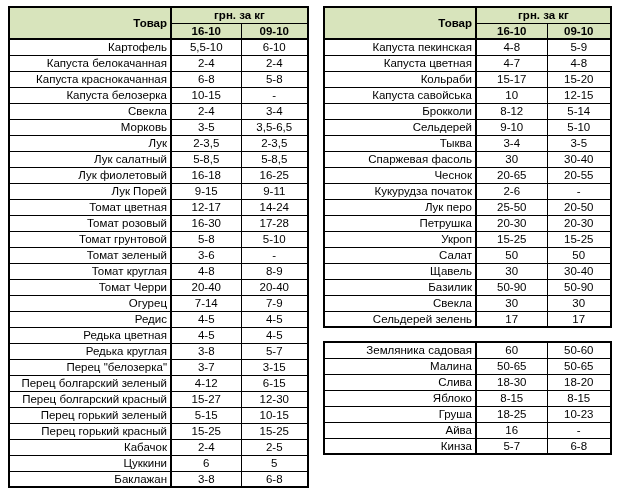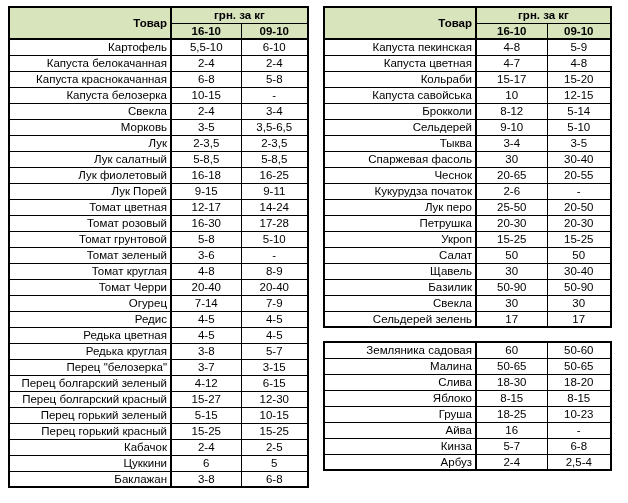--- a/index.html
+++ b/index.html
@@ -346,21 +346,16 @@
         <tr>
           <td class="name">Айва</td>
           <td class="c">16</td>
           <td class="c">-</td>
         </tr>
         <tr>
           <td class="name">Кинза</td>
           <td class="c">5-7</td>
           <td class="c">6-8</td>
         </tr>
-        <tr>
-          <td class="name">Арбуз</td>
-          <td class="c">2-4</td>
-          <td class="c">2,5-4</td>
-        </tr>
       </tbody>
   </table>
 
 </div>
 
 </body></html>

